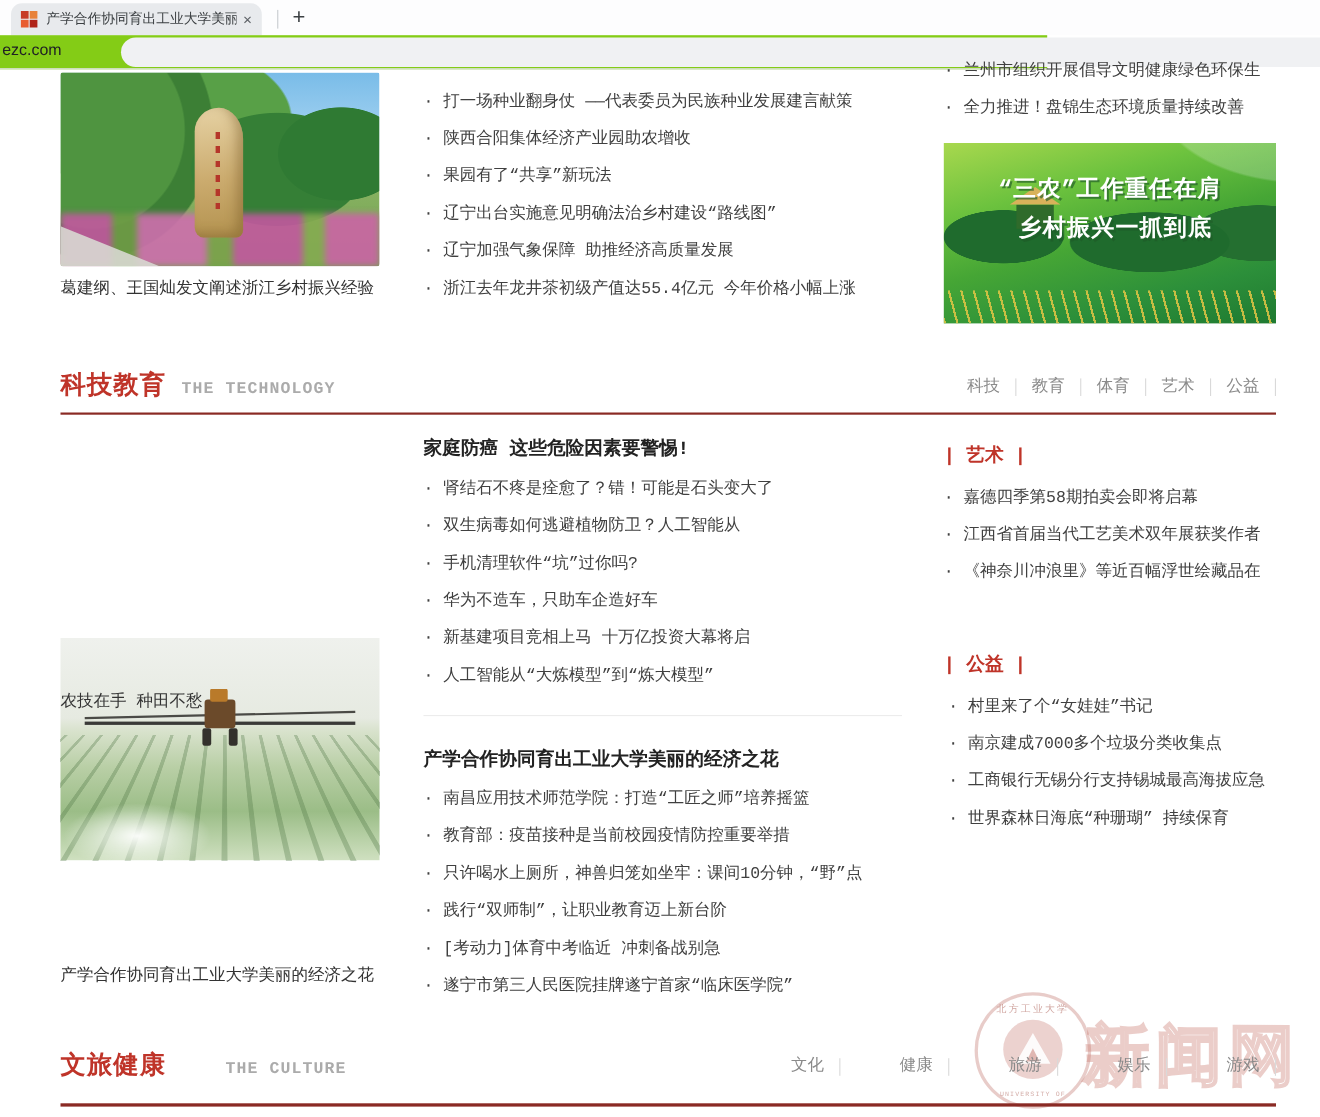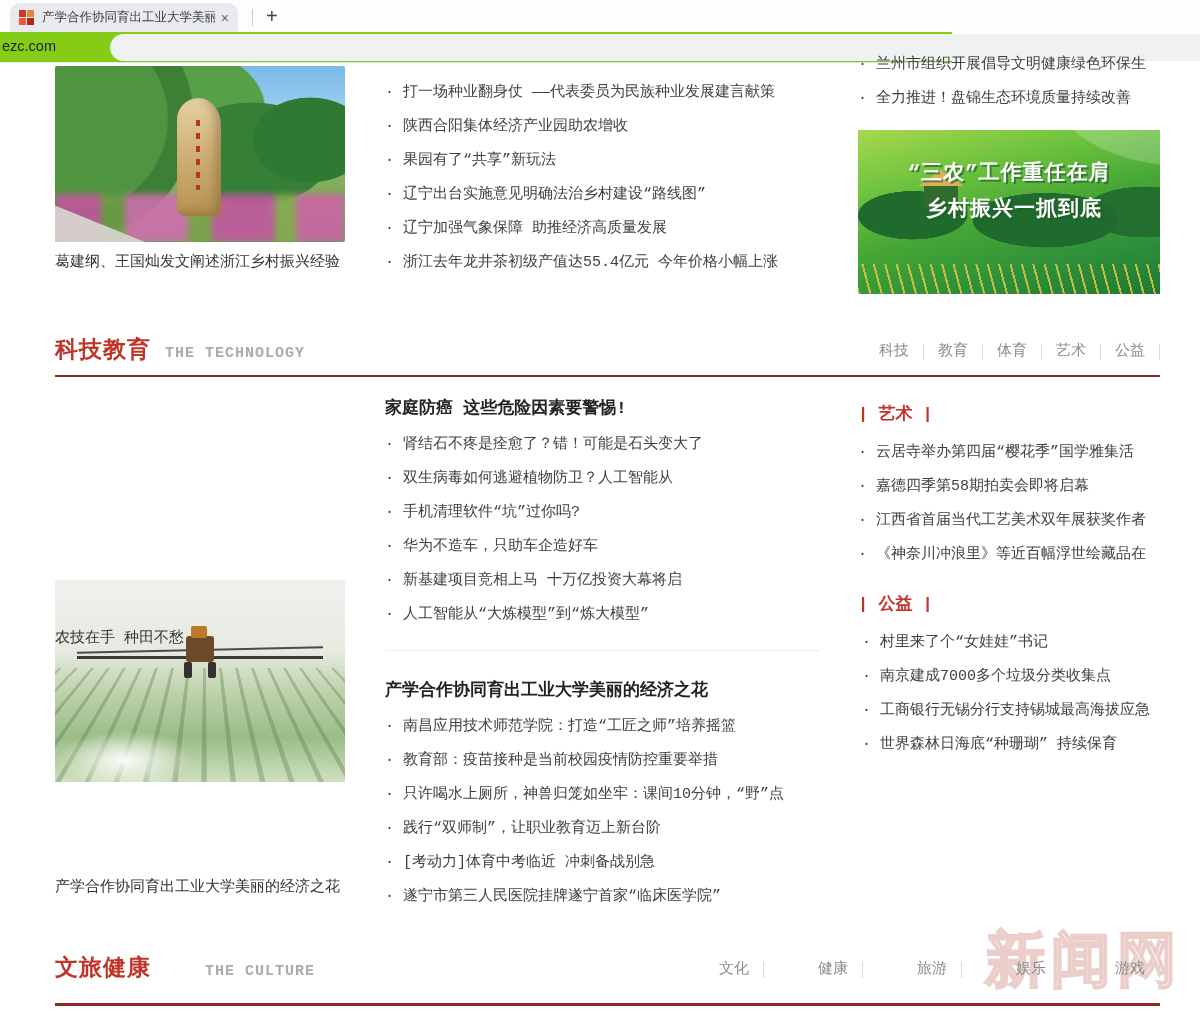--- a/index.html
+++ b/index.html
@@ -219,34 +219,38 @@
     <div class="news-item">南昌应用技术师范学院：打造“工匠之师”培养摇篮</div>
     <div class="news-item">教育部：疫苗接种是当前校园疫情防控重要举措</div>
     <div class="news-item">只许喝水上厕所，神兽归笼如坐牢：课间10分钟，“野”点</div>
     <div class="news-item">践行“双师制”，让职业教育迈上新台阶</div>
     <div class="news-item">[考动力]体育中考临近 冲刺备战别急</div>
     <div class="news-item">遂宁市第三人民医院挂牌遂宁首家“临床医学院”</div>
   </div>
 
   <div class="abs col-head" style="left:858px;top:402px;">艺术</div>
   <div class="abs news-list" style="left:858px;top:442px;width:302px;">
-    <div class="news-item">云居寺举办第四届“樱花季”国学雅集活</div>
     <div class="news-item">嘉德四季第58期拍卖会即将启幕</div>
     <div class="news-item">江西省首届当代工艺美术双年展获奖作者</div>
     <div class="news-item">《神奈川冲浪里》等近百幅浮世绘藏品在</div>
   </div>
 
   <div class="abs col-head" style="left:858px;top:592px;">公益</div>
   <div class="abs news-list" style="left:862px;top:632px;width:302px;">
     <div class="news-item">村里来了个“女娃娃”书记</div>
     <div class="news-item">南京建成7000多个垃圾分类收集点</div>
     <div class="news-item">工商银行无锡分行支持锡城最高海拔应急</div>
     <div class="news-item">世界森林日海底“种珊瑚” 持续保育</div>
   </div>
 
+  <div class="wm abs seal">
+    <div class="seal-top">北方工业大学</div>
+    <div class="seal-core"></div>
+    <div class="seal-bottom">UNIVERSITY OF</div>
+  </div>
   <div class="wm abs wm-text">新闻网</div>
 
   <div class="abs sec-header z1" style="left:55px;top:952px;">
     <span class="sec-title">文旅健康</span>
     <span class="sec-sub">THE CULTURE</span>
   </div>
   <div class="abs sec-nav z1" style="right:40px;top:962px;">
     <span class="nav-item">文化</span>
     <span class="nav-item">健康</span>
     <span class="nav-item">旅游</span>

